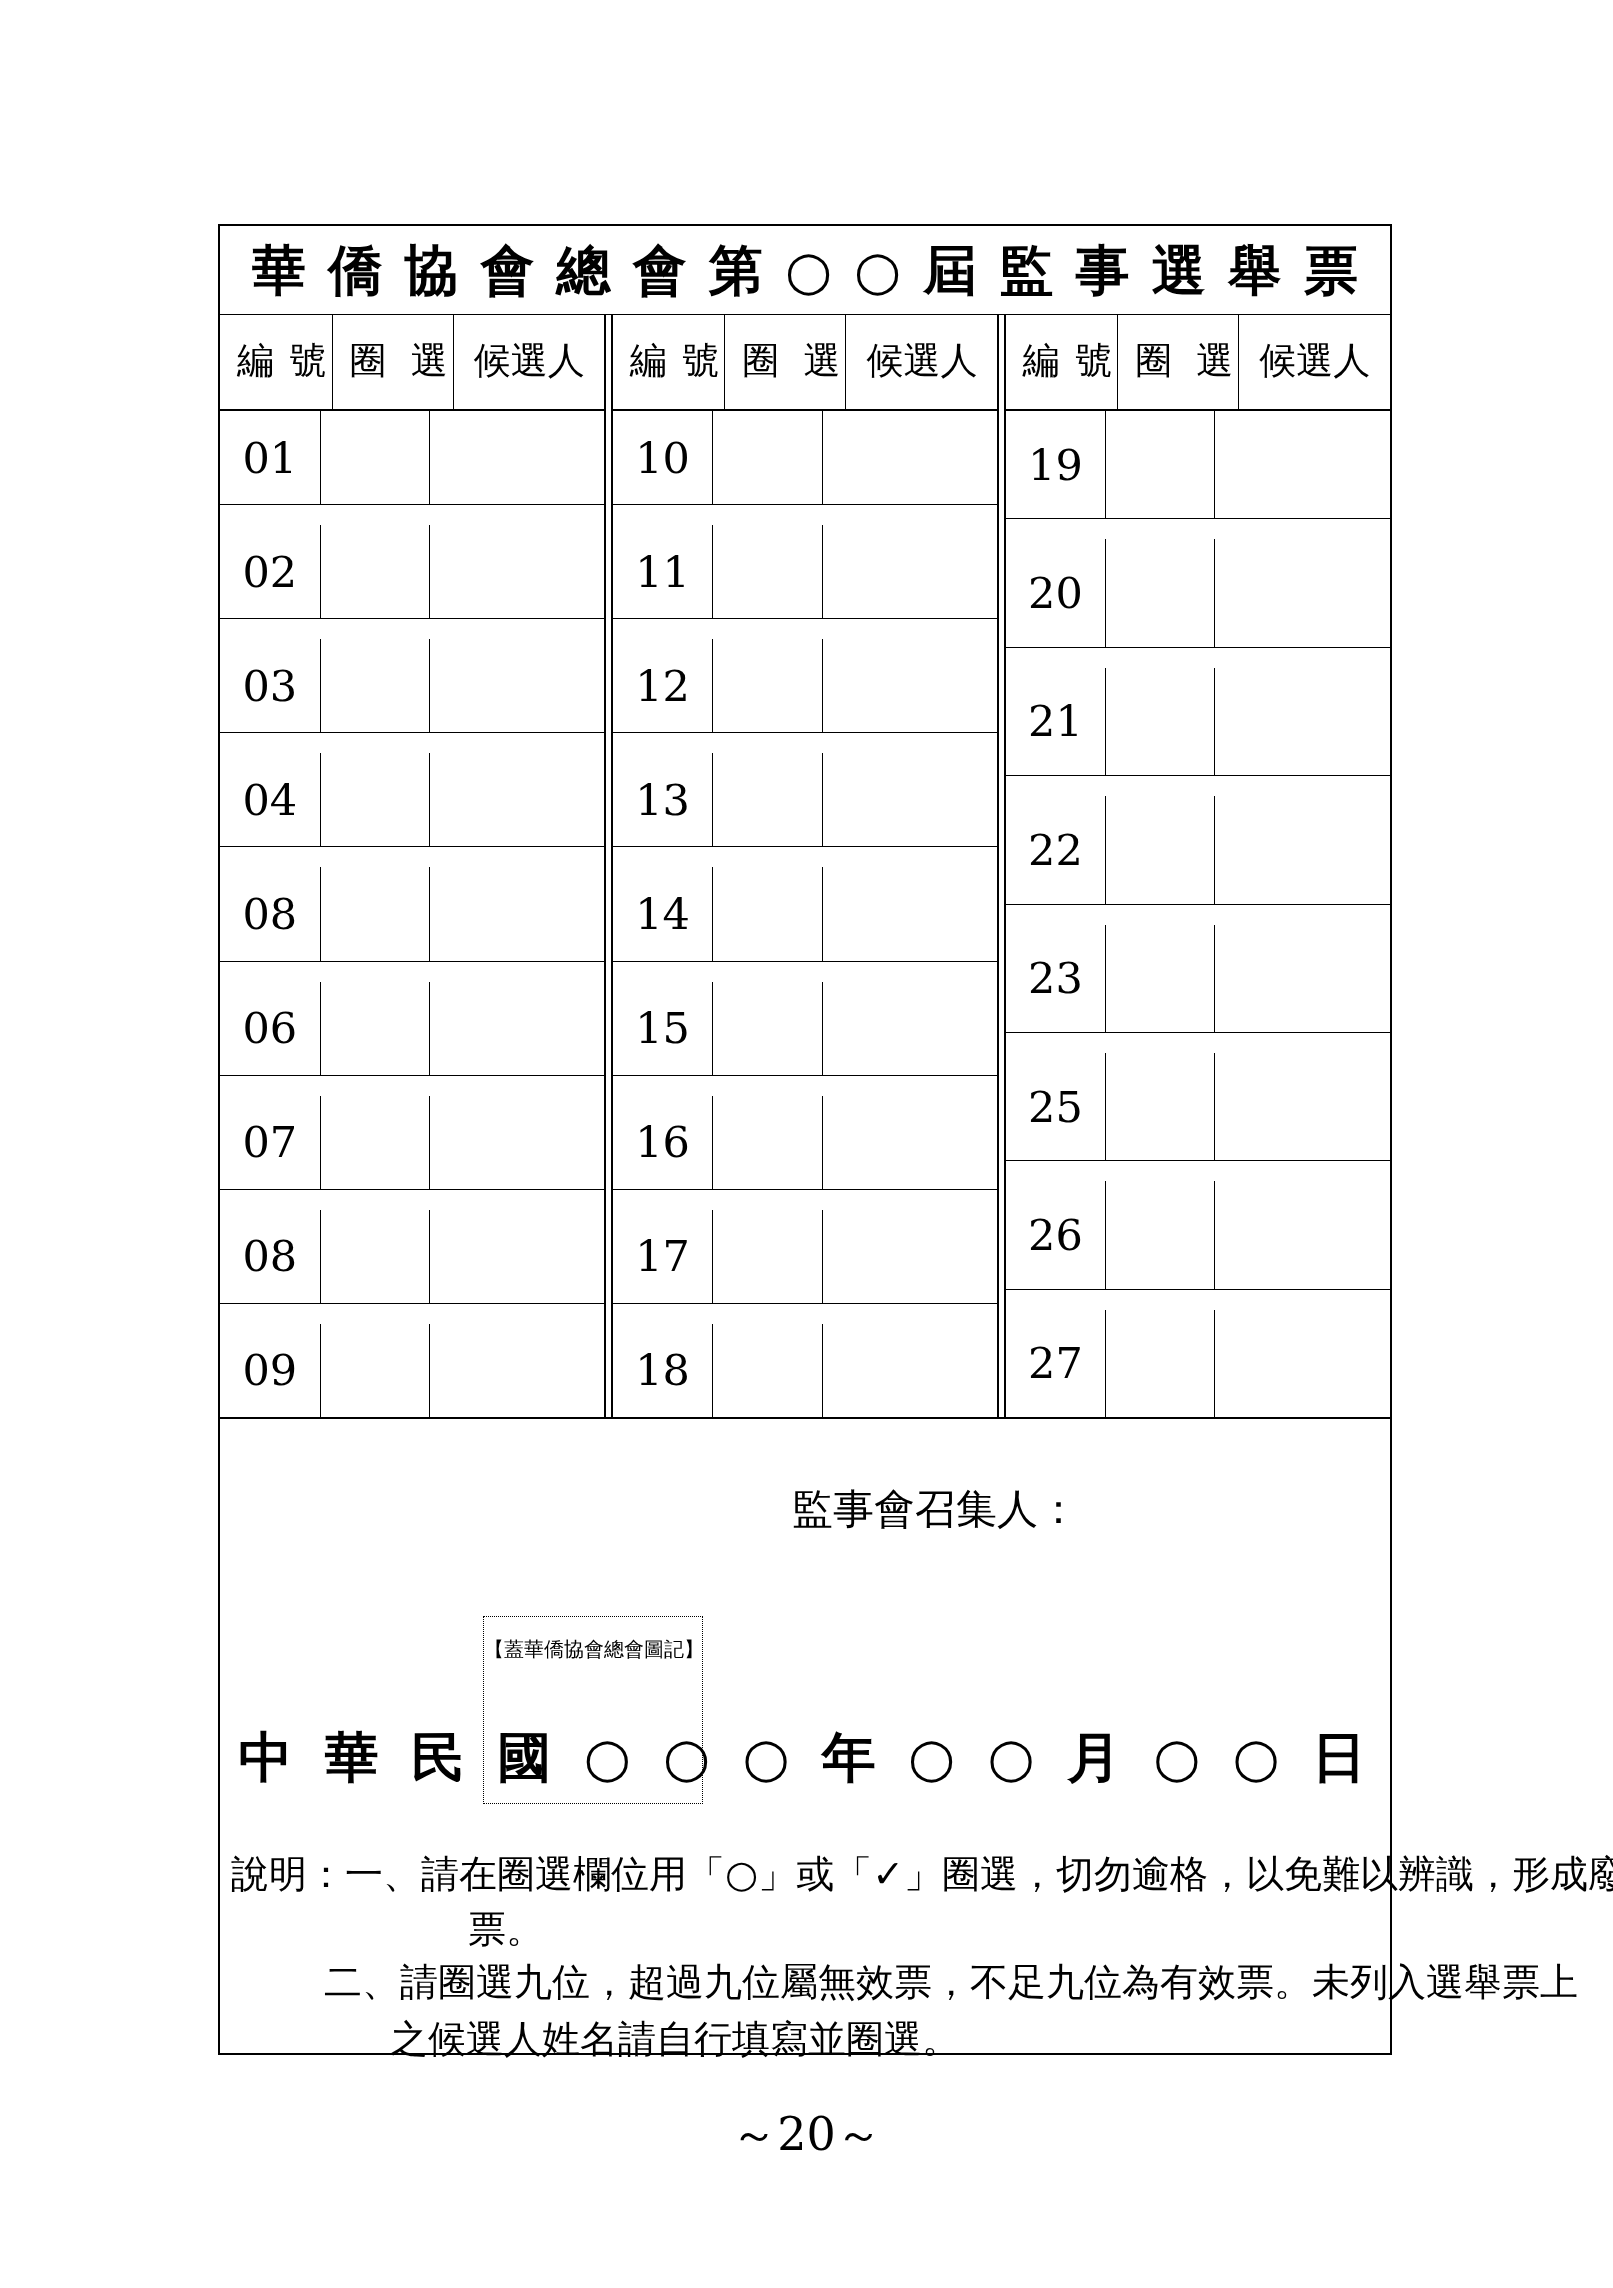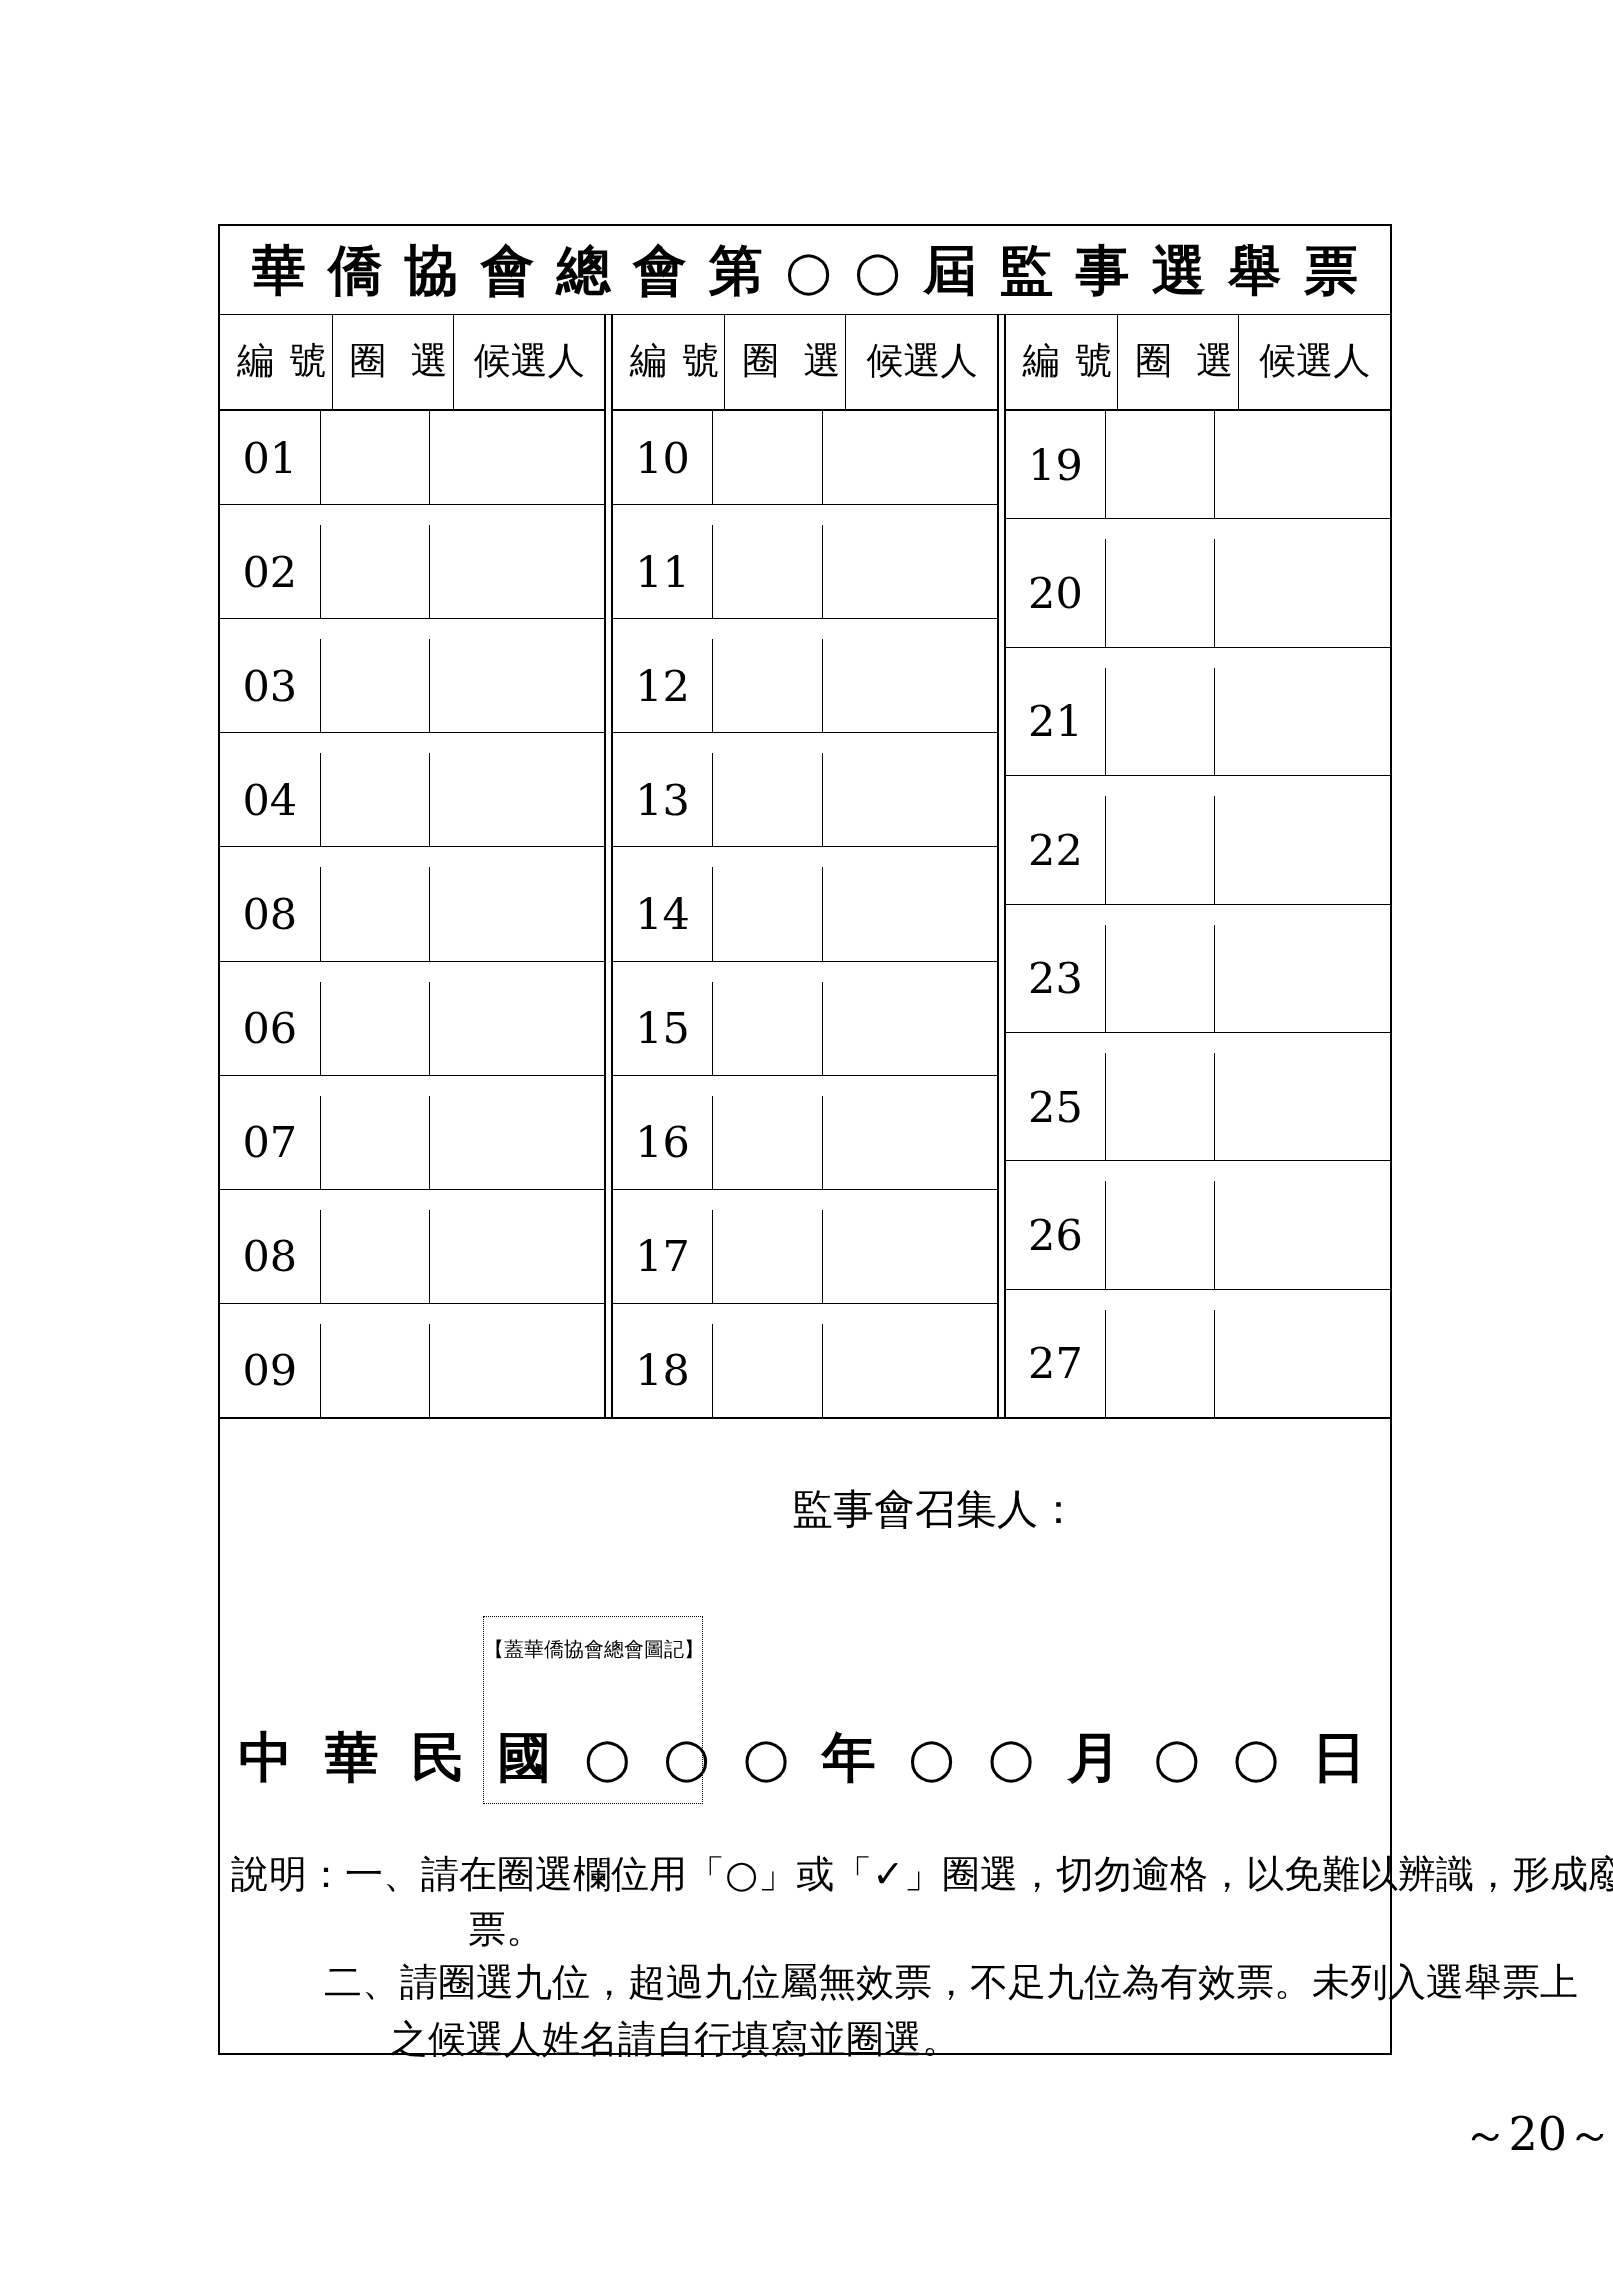--- a/index.html
+++ b/index.html
@@ -75,21 +75,21 @@
     position:absolute;left:11px;right:7.4px;top:428px;
     font-size:38px;line-height:55px;
   }
   .iline{white-space:nowrap;}
   .iline.ind-a{padding-left:237px;}
   .iline.ind-b{padding-left:93px;font-family:Liberation Mono, monospace;}
   .iline.ind-c{padding-left:159px;}
   
   .pageno{
     position:absolute;left:0;top:2104px;width:100%;
-    text-align:right;font-size:46px;
+    text-align:center;font-size:46px;
   }
 </style>
 </head>
 <body>
 
 <div class="sheet">
 
   <div class="title">華僑協會總會第○○屆監事選舉票</div>
 
   <div class="tbl">

